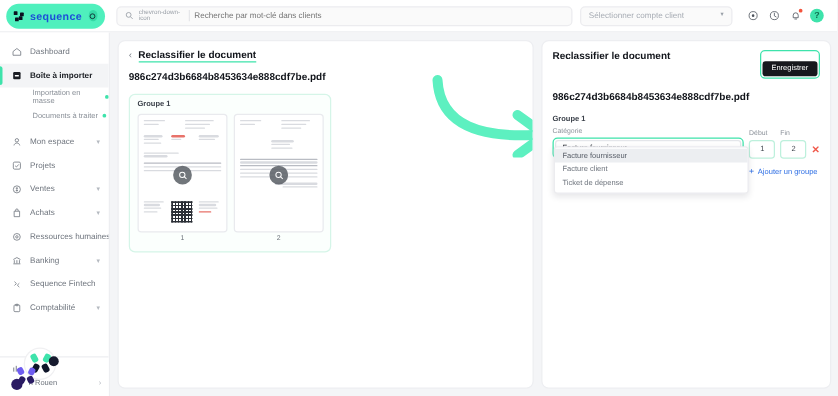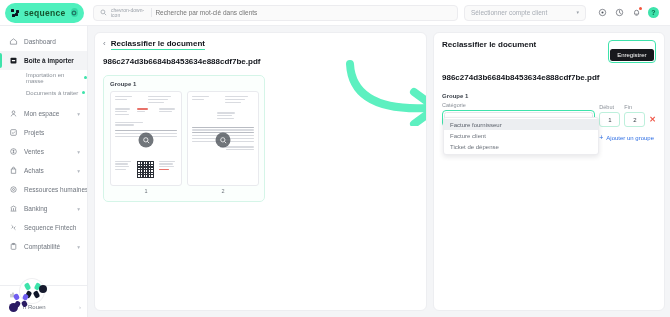--- a/index.html
+++ b/index.html
@@ -14,21 +14,21 @@
   
   .topbar {
     height: 26px; min-height: 26px; background: #ffffff;
     display: flex; align-items: center; gap: 6px;
     padding: 0 6px 0 5px; border-bottom: 1px solid #edeef1;
   }
   .logo {
     background: #4ff0bd; border-radius: 11px;
     height: 20px; width: 79px;
     display: flex; align-items: center; gap: 5px;
-    padding: 8px 6px; color: #14532d;
+    padding: 8px 6px; color: #1d4ed8;
   }
   .logo-mark { width: 8px; height: 8px; position: relative; flex: 0 0 8px; }
   .logo-mark i { position: absolute; width: 3px; height: 3px; background: #0b1020; border-radius: .5px; }
   .logo-mark i:nth-child(1){ left:0; top:0; }
   .logo-mark i:nth-child(2){ right:0; top:1px; }
   .logo-mark i:nth-child(3){ left:1px; bottom:0; }
   .logo-mark i:nth-child(4){ right:1px; bottom:1px; }
   .logo-text { font-size: 8.5px; font-weight: 700; letter-spacing: .3px; }
   .logo-badge {
     margin-left: auto; width: 9px; height: 9px; border-radius: 50%;

